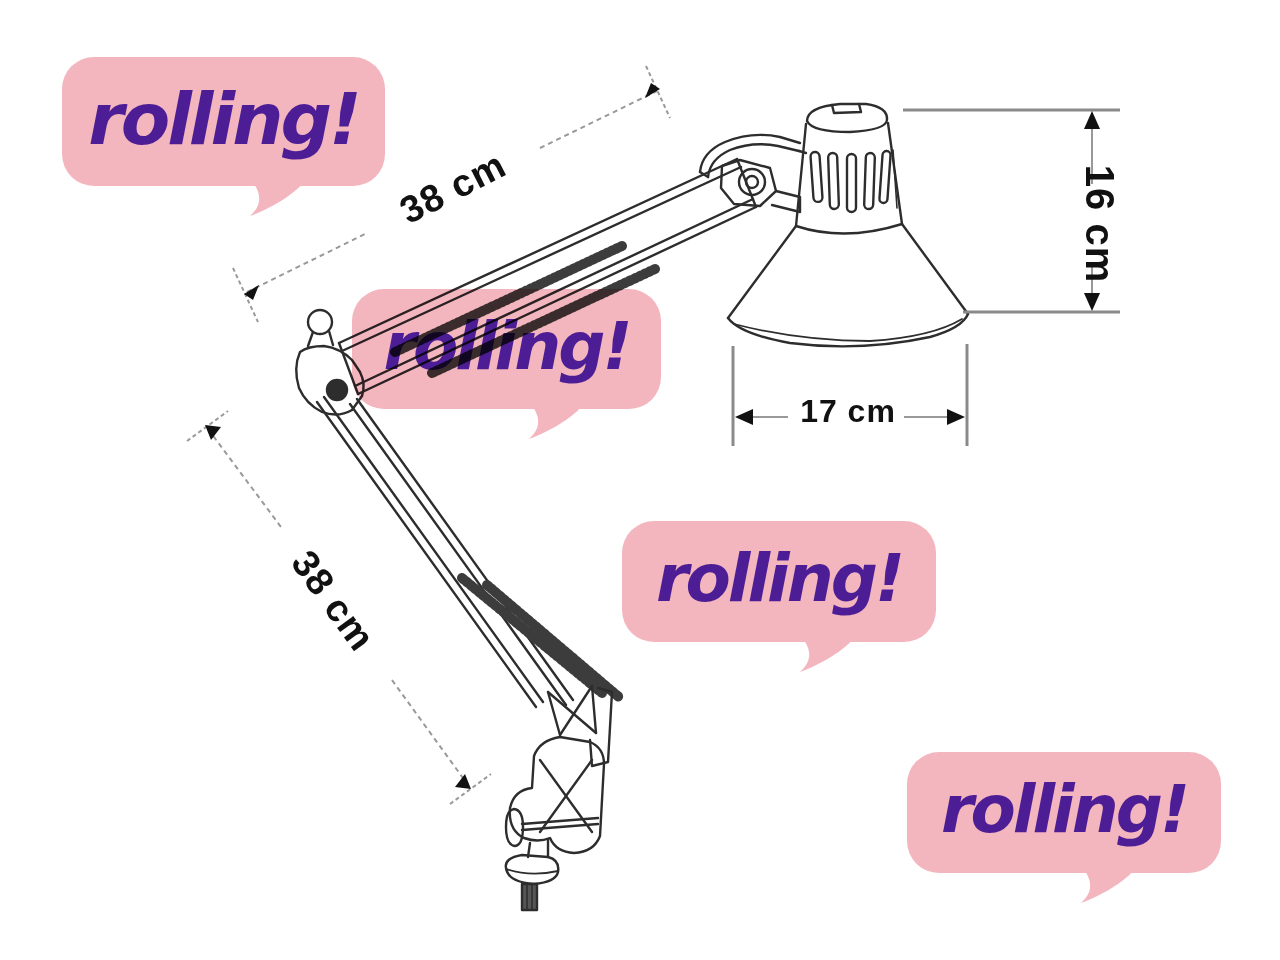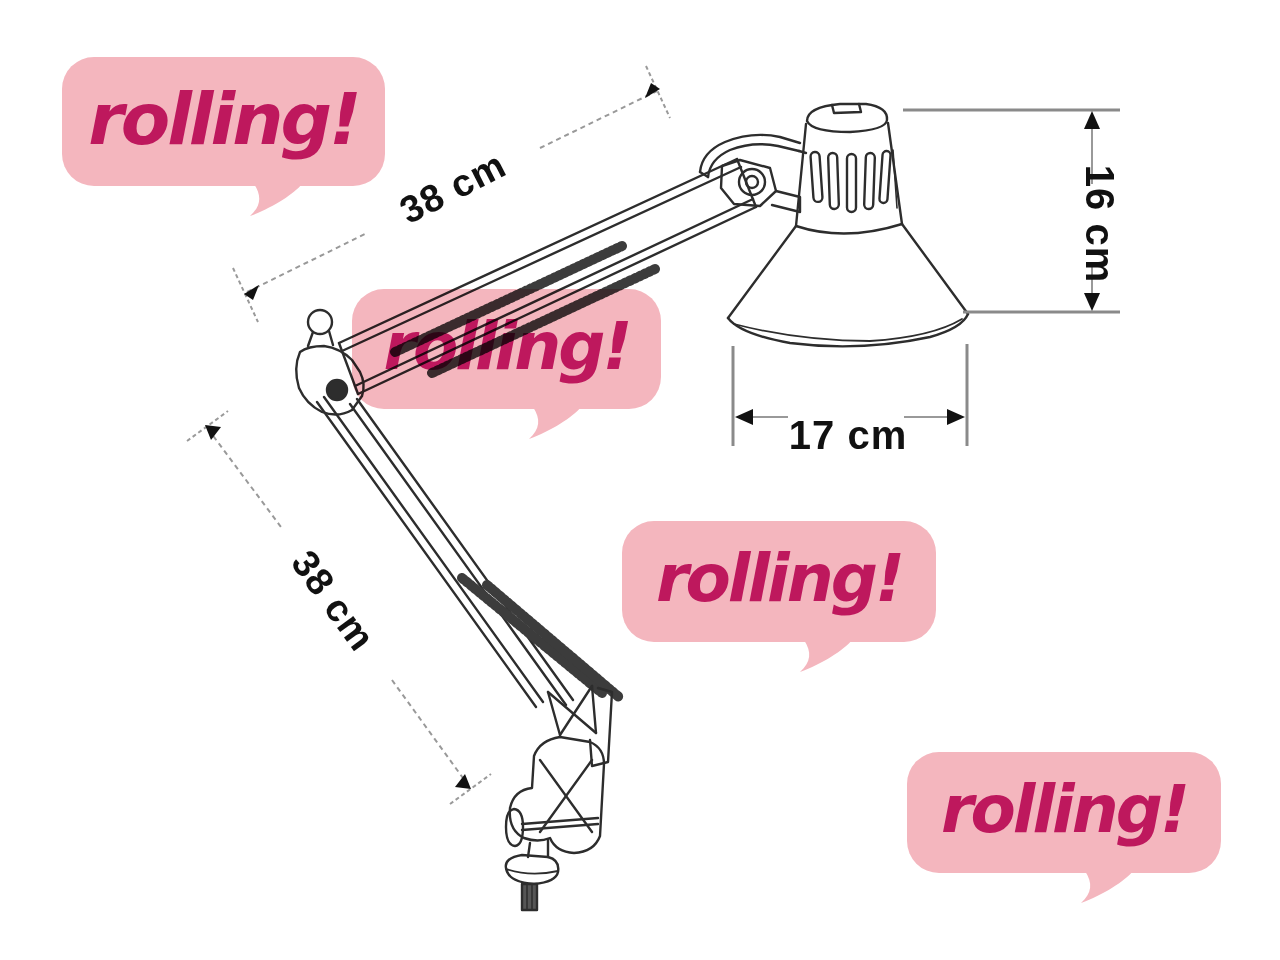--- a/index.html
+++ b/index.html
@@ -9,29 +9,29 @@
   }
   .stage svg.lineart{position:absolute;left:0;top:0;}
   
   .dim-label{
     position:absolute;color:#111;font-weight:700;white-space:nowrap;
     letter-spacing:1px;transform-origin:center center;
   }
   .dim-38-upper{left:453px;top:188px;font-size:38px;transform:translate(-50%,-50%) rotate(-27deg);}
   .dim-38-lower{left:333px;top:601px;font-size:38px;transform:translate(-50%,-50%) rotate(54deg);}
   .dim-16{left:1099px;top:224px;font-size:40px;transform:translate(-50%,-50%) rotate(90deg);}
-  .dim-17{left:848px;top:435px;font-size:40px;transform:translate(-50%,-50%);}
+  .dim-17{left:848px;top:411px;font-size:32px;transform:translate(-50%,-50%);}
   
   .bubble{position:absolute;mix-blend-mode:multiply;}
   .bubble-body{
     position:absolute;inset:0;border-radius:32px;
     display:flex;align-items:center;justify-content:center;
   }
   .bubble-text{
-    color:#be185d;font-style:italic;font-weight:800;letter-spacing:-3px;
+    color:#4c1d95;font-style:italic;font-weight:800;letter-spacing:-3px;
     font-family:"DejaVu Sans",sans-serif;transform:translateY(-3px);
   }
   .bubble-tail{position:absolute;top:calc(100% - 2px);}
 </style>
 </head>
 <body>
 
 <div class="stage">
 
   <svg class="lineart" width="1280" height="960" viewBox="0 0 1280 960">

